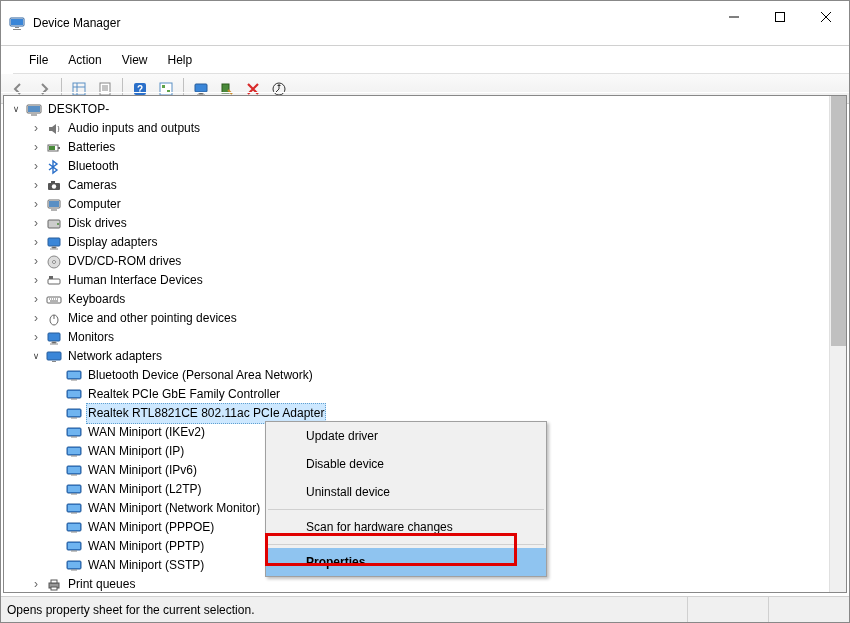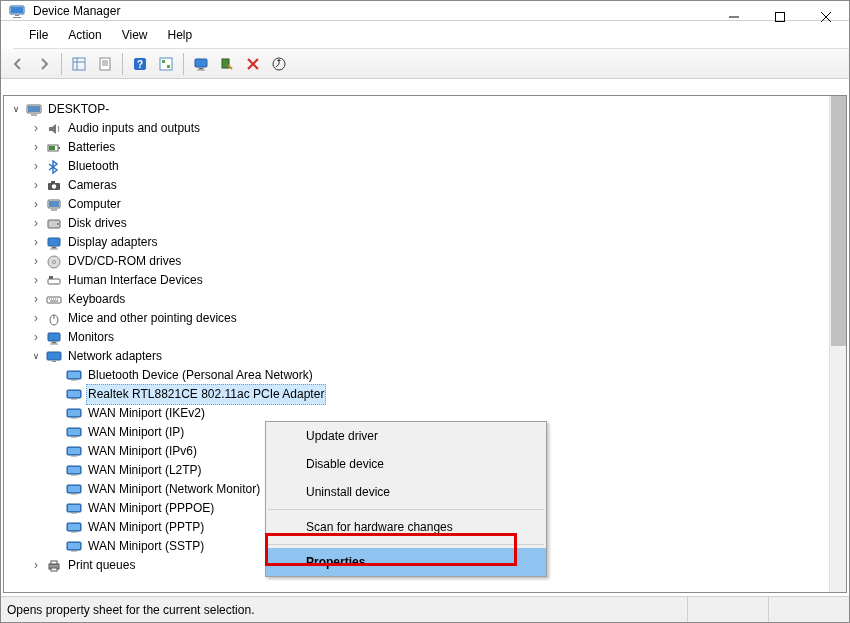--- a/index.html
+++ b/index.html
@@ -1,18 +1,18 @@
 <!DOCTYPE html>
 <html><head>
 <meta charset="utf-8">
 <style>
   * { margin:0; padding:0; box-sizing:border-box; }
   body { font-family:"Segoe UI",Tahoma,sans-serif; font-size:12px; background:#fff; width:850px; height:623px; overflow:hidden; position:relative; border:1px solid #888; }
   
-  .titlebar { height:20px; display:flex; align-items:center; padding-left:8px; background:#fff; border-bottom:1px solid #d0d0d0; }
+  .titlebar { height:45px; display:flex; align-items:center; padding-left:8px; background:#fff; border-bottom:1px solid #d0d0d0; }
   .titlebar .app-icon { width:16px; height:16px; margin-right:8px; display:inline-flex; }
   .titlebar .title { font-size:12px; flex:1; }
   .win-controls { display:flex; height:100%; }
   .win-btn { width:46px; height:32px; display:flex; align-items:center; justify-content:center; cursor:default; }
   .win-btn svg { width:10px; height:10px; }
   
   .menubar { height:28px; display:flex; align-items:center; padding-left:6px; border-bottom:1px solid #e0e0e0; font-size:12px;margin-left:12px; }
   .menu-item { padding:4px 10px; cursor:default; }
   
   .toolbar { height:30px; display:flex; align-items:center; padding:0 4px; border-bottom:1px solid #d0d0d0; gap:0; background:linear-gradient(#fafafa,#eee); }
@@ -304,20 +304,31 @@
         </div>
         <div class="tree-node" style="padding-left: 44px;">
           <span class="arrow"></span>
           <span class="node-icon">
             <svg width="16" height="16" viewBox="0 0 16 16">
               <rect x="1" y="3" width="14" height="8" rx="1" fill="#3a86d8" stroke="#265d9b"></rect>
               <rect x="2" y="4" width="12" height="6" fill="#6fb4f0"></rect>
               <path d="M5 12h6" stroke="#888"></path>
             </svg>
           </span>
+          <span class="node-label">Realtek PCIe GbE Family Controller</span>
+        </div>
+        <div class="tree-node" style="padding-left: 44px;">
+          <span class="arrow"></span>
+          <span class="node-icon">
+            <svg width="16" height="16" viewBox="0 0 16 16">
+              <rect x="1" y="3" width="14" height="8" rx="1" fill="#3a86d8" stroke="#265d9b"></rect>
+              <rect x="2" y="4" width="12" height="6" fill="#6fb4f0"></rect>
+              <path d="M5 12h6" stroke="#888"></path>
+            </svg>
+          </span>
           <span class="node-label selected">Realtek RTL8821CE 802.11ac PCIe Adapter</span>
         </div>
         <div class="tree-node" style="padding-left: 44px;">
           <span class="arrow"></span>
           <span class="node-icon">
             <svg width="16" height="16" viewBox="0 0 16 16">
               <rect x="1" y="3" width="14" height="8" rx="1" fill="#3a86d8" stroke="#265d9b"></rect>
               <rect x="2" y="4" width="12" height="6" fill="#6fb4f0"></rect>
               <path d="M5 12h6" stroke="#888"></path>
             </svg>

